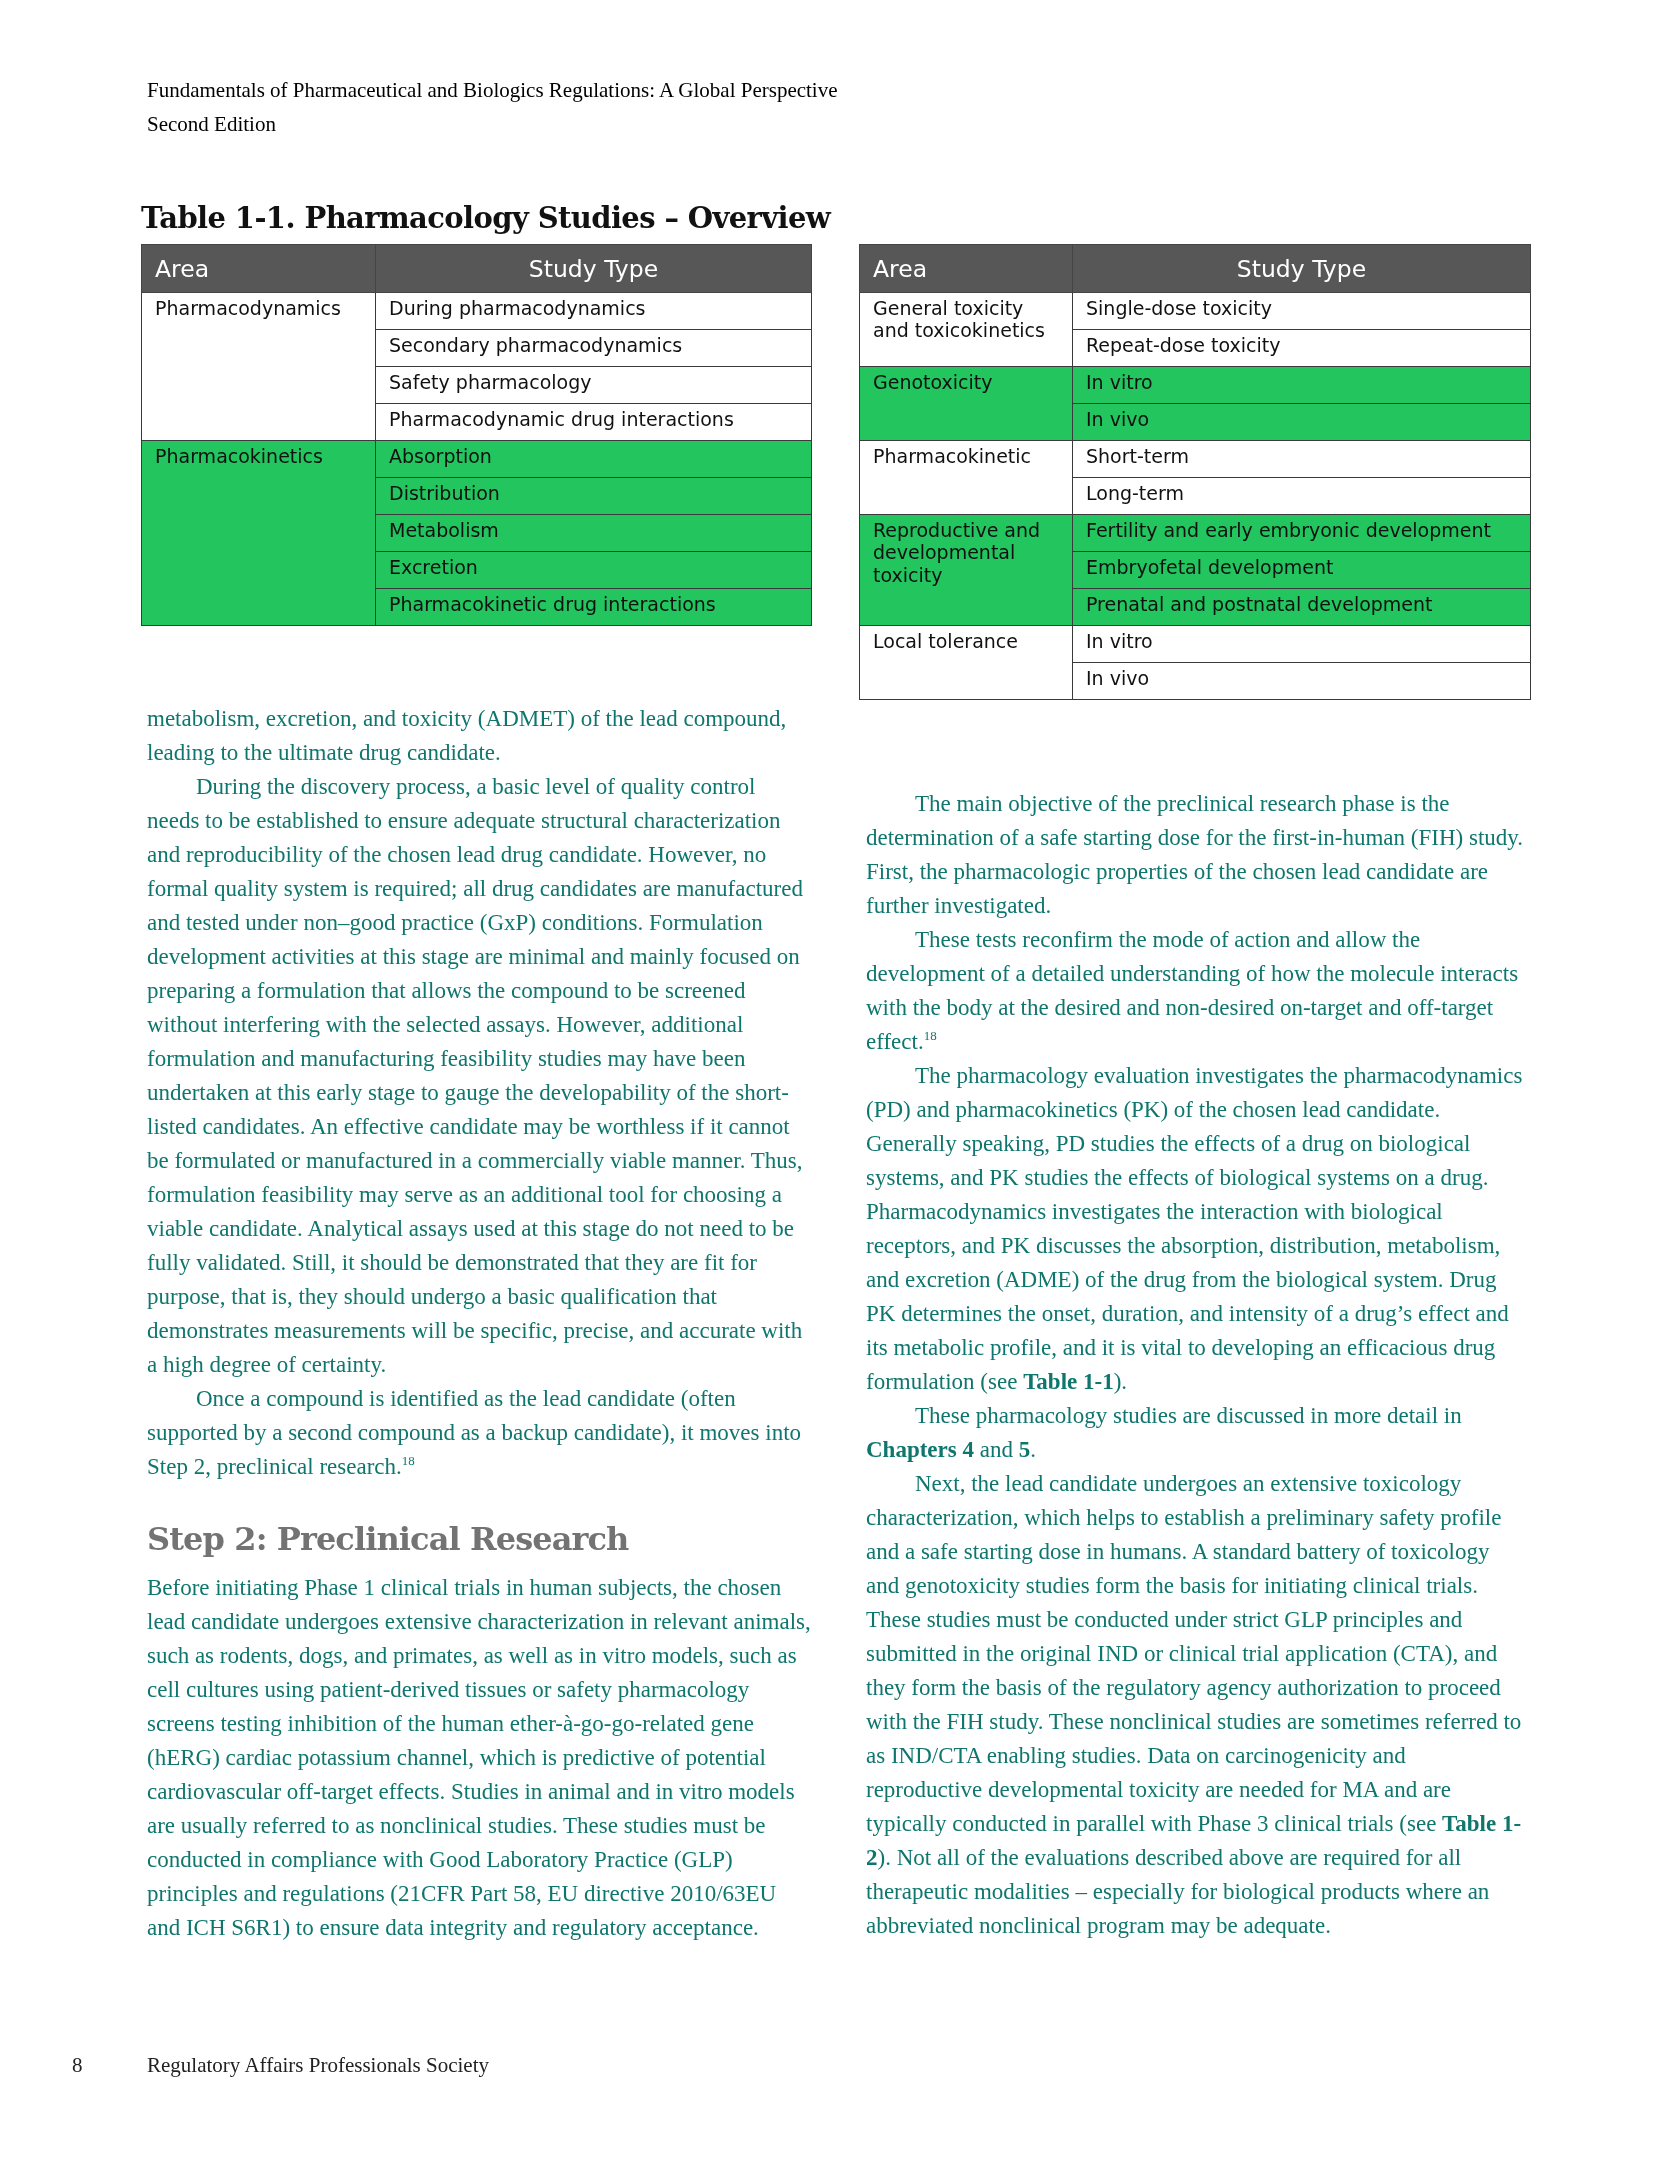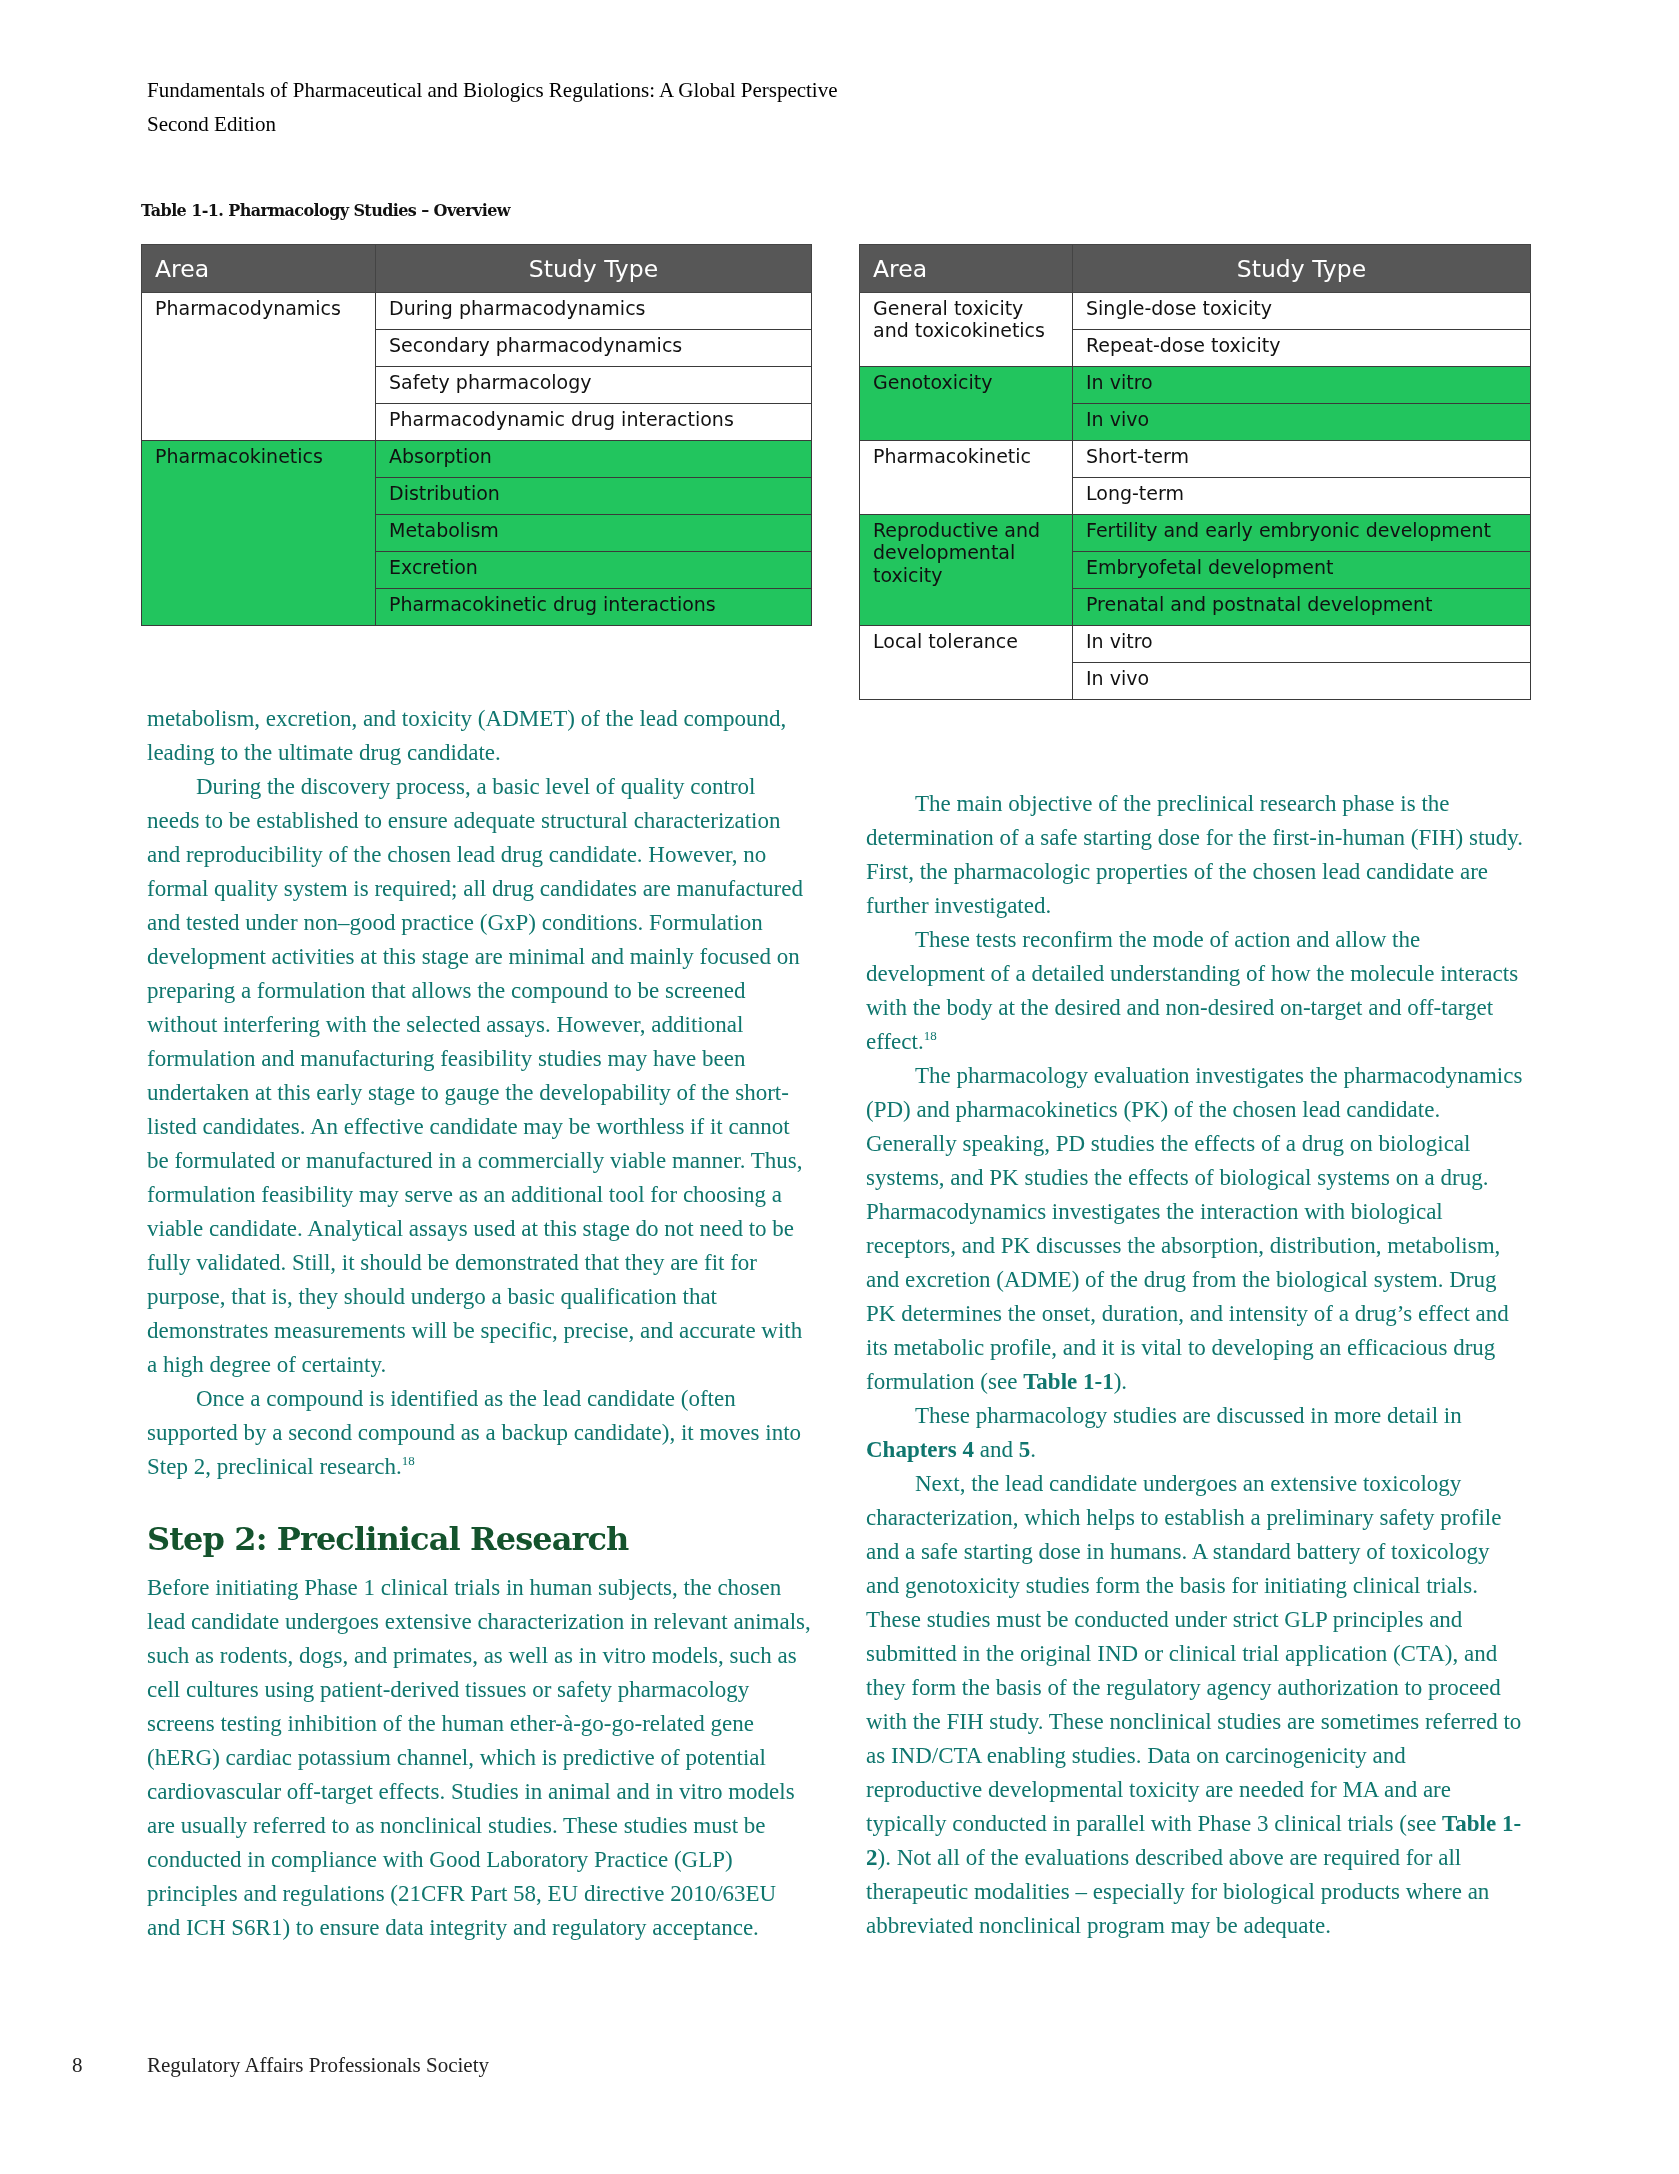--- a/index.html
+++ b/index.html
@@ -1,30 +1,30 @@
 <!DOCTYPE html>
 <html style="font-size:15px"><head>
 <meta charset="utf-8">
 <style>
   html, body { margin: 0; padding: 0; background: #ffffff; }
   body { width: 1680px; height: 2174px; position: relative; overflow: hidden; color: #1a1a1a; }
   .running-head { position: absolute; left: 147px; top: 73px; font-family: "Liberation Serif", serif; font-size: 21px; line-height: 34px; color: #000000; }
-  .table-caption { position: absolute; font-family: "DejaVu Serif", serif; font-weight: bold; font-size: 16px; letter-spacing: -0.6px; color: #111; white-space: nowrap; }
+  .table-caption { position: absolute; font-family: "DejaVu Serif", serif; font-weight: bold; font-size: 29px; letter-spacing: -0.6px; color: #111; white-space: nowrap; }
   table.study { position: absolute; border-collapse: collapse; font-family: "DejaVu Sans", sans-serif; font-size: 19px; color: #111; table-layout: fixed; border-radius: 19px; }
   table.study th { background: #575757; color: #fff; font-weight: normal; font-size: 23.5px; height: 47px; border: 1.9px solid #444; text-align: left; padding: 0 13px; }
   table.study th.center { text-align: center; }
   table.study td { border: 1.9px solid #3a3a3a; height: 37px; padding: 0 13px; vertical-align: top; line-height: 22.6px; padding-top: 3.8px; box-sizing: border-box; }
   table.study tr.shaded td { background: #22c55e; }
   table.study td.area { line-height: 22.6px; }
   .body-text { position: absolute; font-family: "Liberation Serif", serif; font-size: 23px; line-height: 34px; color: #0f766e; text-align: left; }
   .body-text p { margin: 0; }
   .body-text p.indent { text-indent: 49px; }
   .body-text sup { font-size: 13px; vertical-align: 9.4px; line-height: 0; }
   .body-text b { font-weight: bold; }
-  .section-heading { position: absolute; font-family: "DejaVu Serif", serif; font-weight: bold; font-size: 32px; letter-spacing: -0.9px; color: #14532d; }
+  .section-heading { position: absolute; font-family: "DejaVu Serif", serif; font-weight: bold; font-size: 32px; letter-spacing: -0.9px; color: #737373; }
   .folio { position: absolute; top: 2053px; font-family: "Liberation Serif", serif; font-size: 21px; color: #222; }
 </style>
 </head>
 <body>
 
 <div class="running-head">
   <div>Fundamentals of Pharmaceutical and Biologics Regulations: A Global Perspective</div>
   <div>Second Edition</div>
 </div>
 

